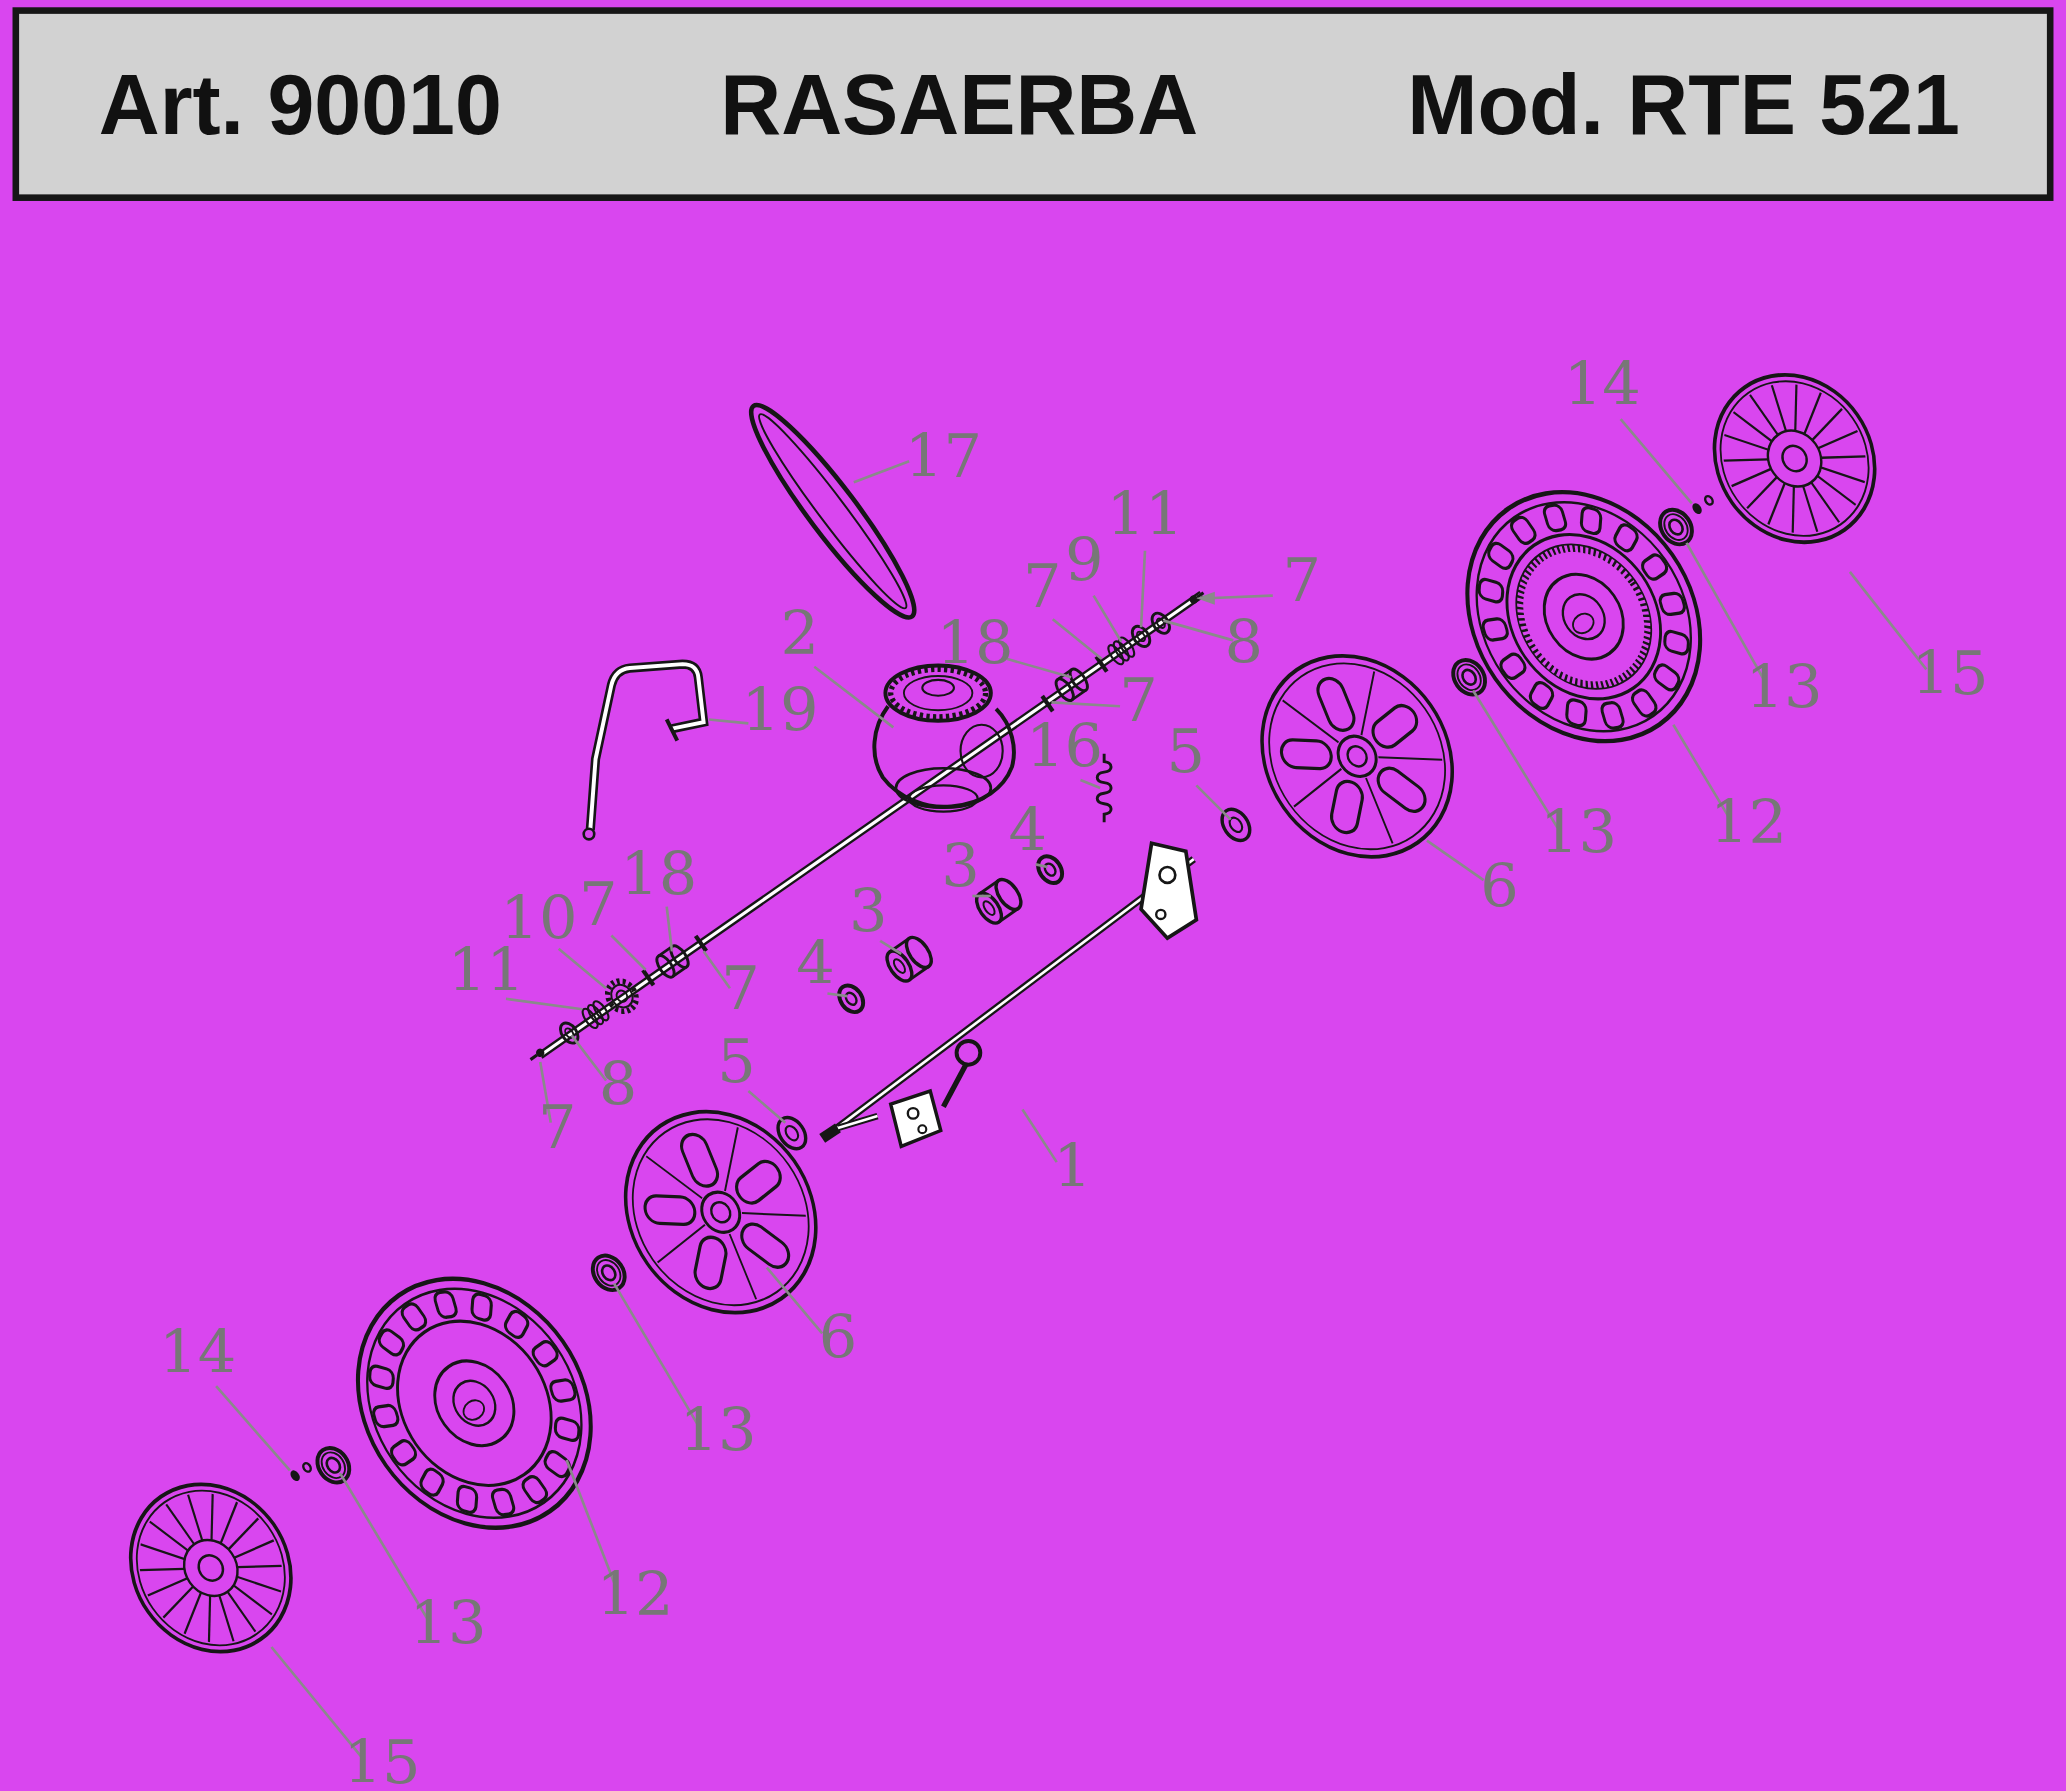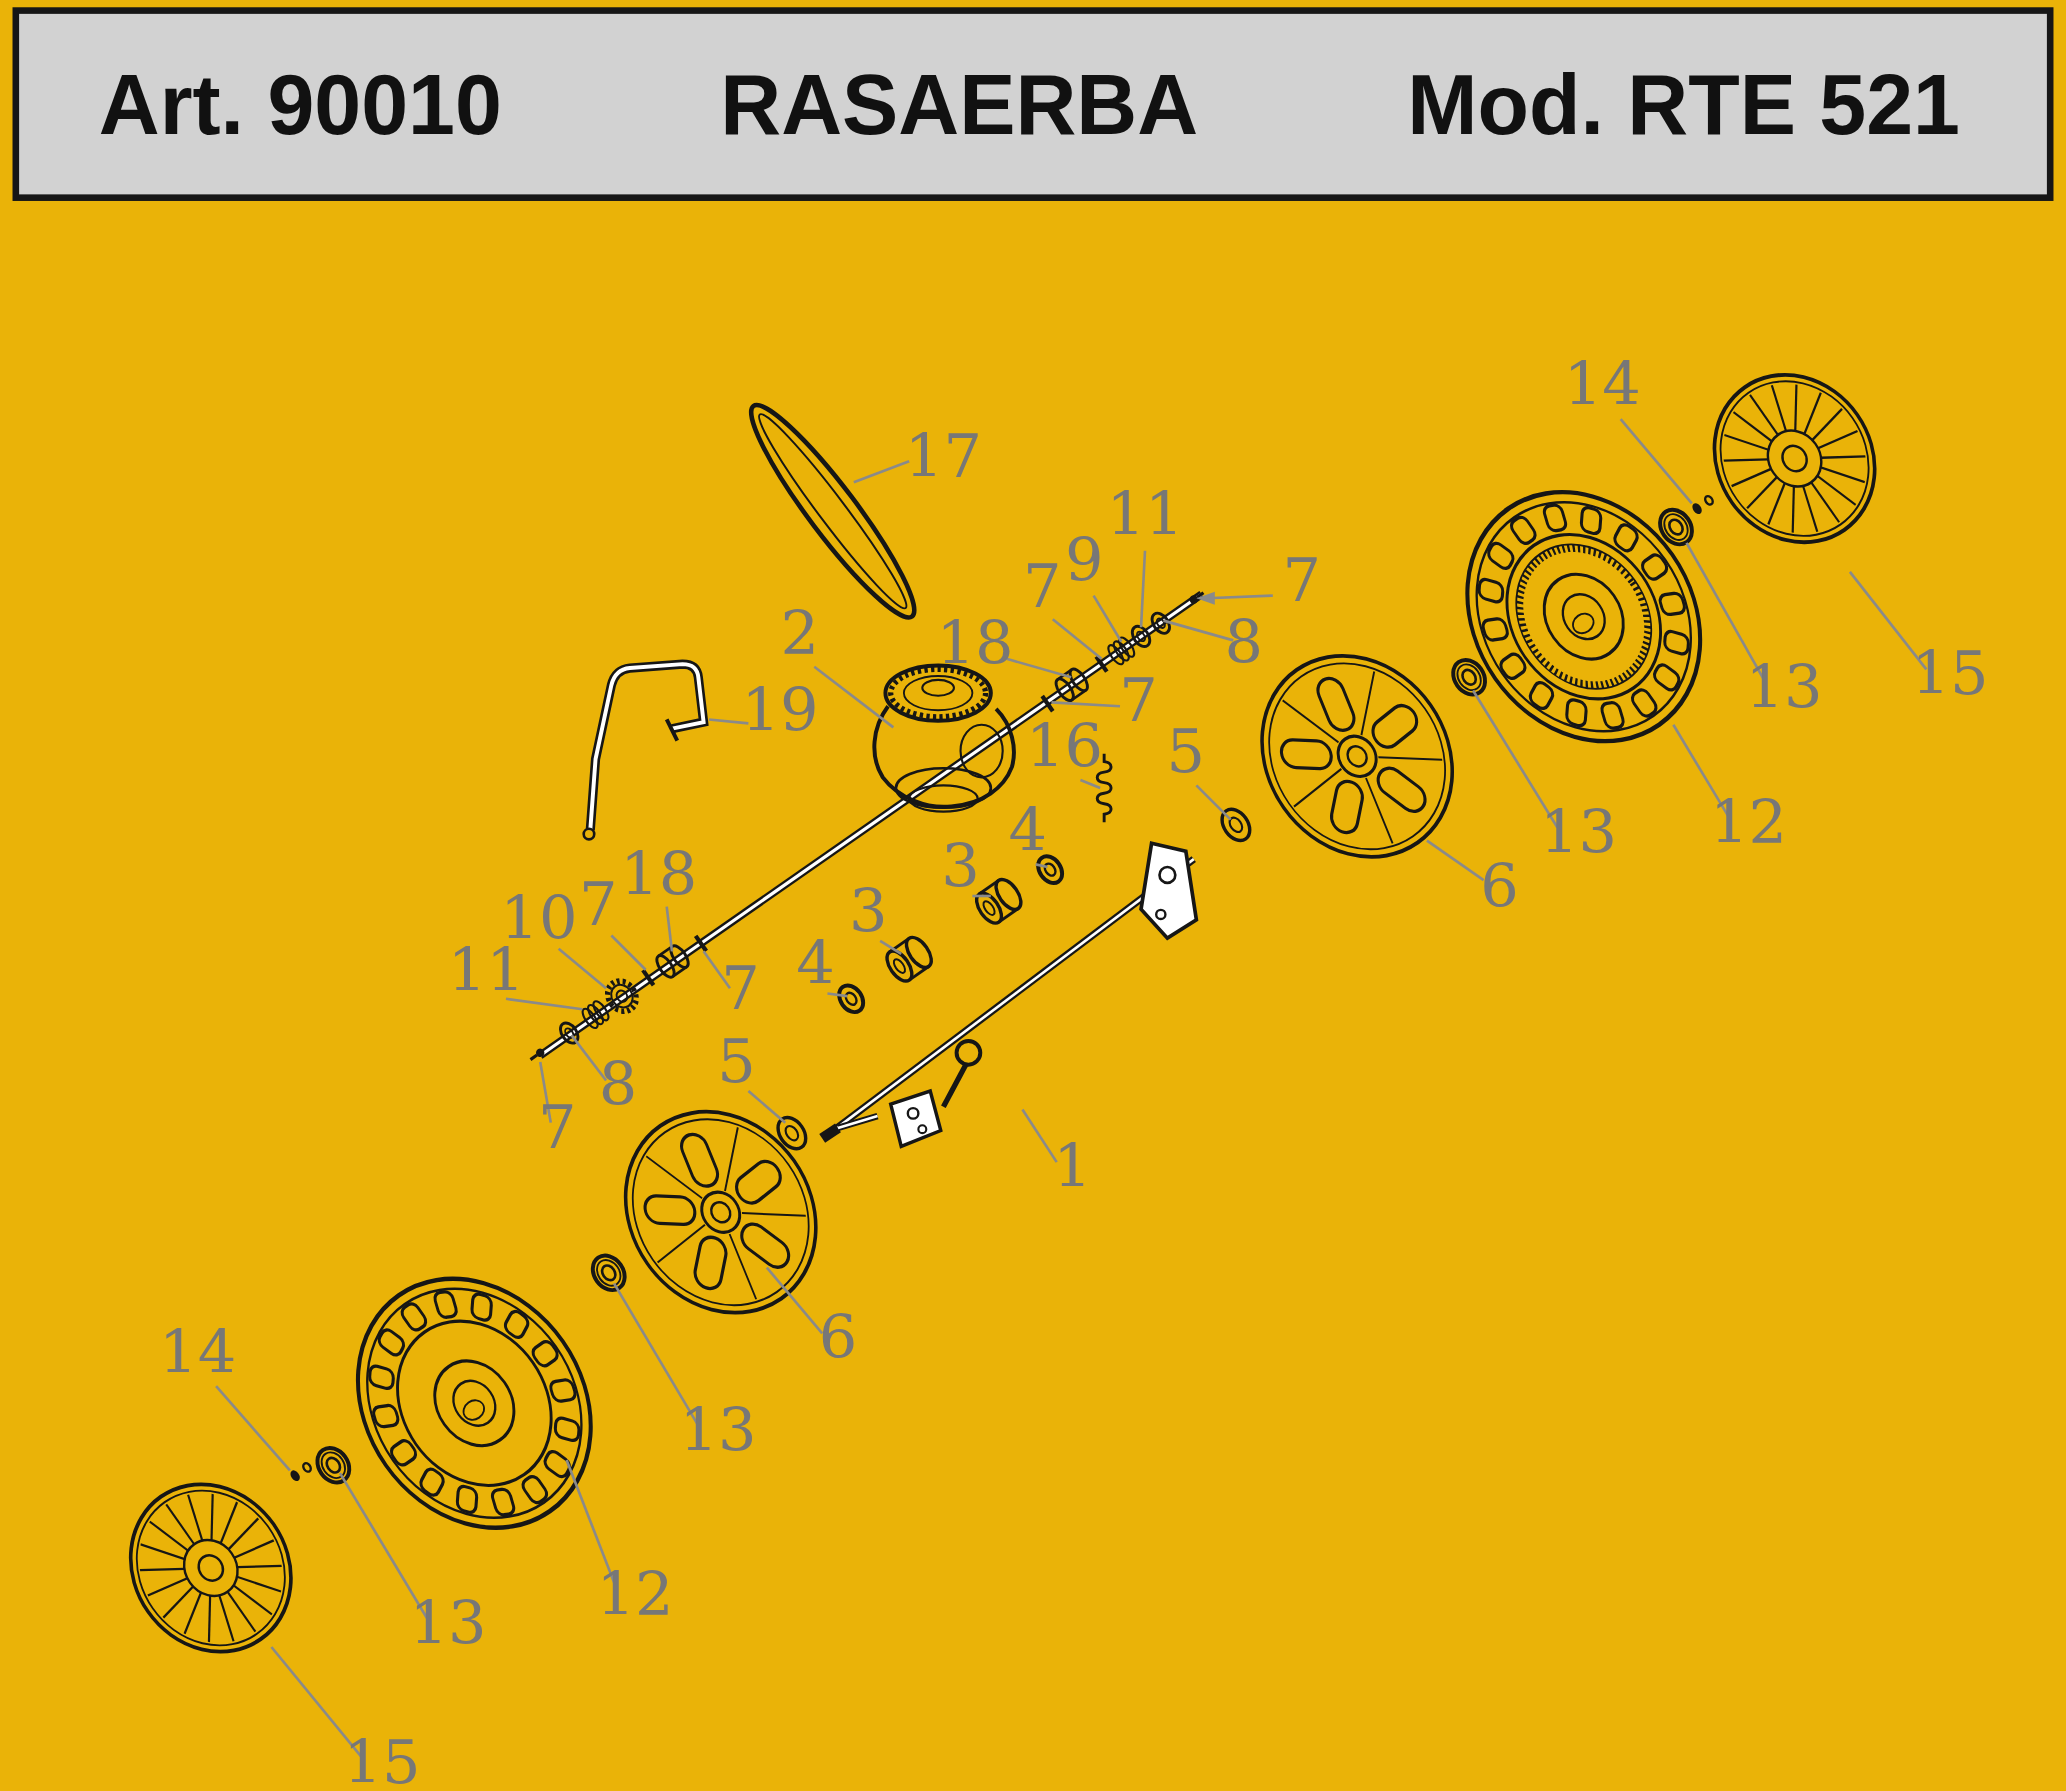--- a/index.html
+++ b/index.html
@@ -1,16 +1,16 @@
 <!DOCTYPE html>
 <html style="font-size:11px"><head>
 <meta charset="utf-8">
 <style>
   html,body{margin:0;padding:0;background:#ffffff;}
-  .page{position:relative;width:2066px;height:1792px;background:#eab308;overflow:hidden;
+  .page{position:relative;width:2066px;height:1792px;background:#d946ef;overflow:hidden;
         font-family:"Liberation Sans",sans-serif;}
   svg{display:block;width:100%;height:100%;}
   .hdr-text{font-family:"Liberation Sans",sans-serif;font-weight:bold;fill:#111111;}
   .callout{font-family:"DejaVu Serif",serif;fill:#777777;}
   .ink{stroke:#161616;fill:none;}
 </style>
 </head>
 <body>
 
 <div class="page">

